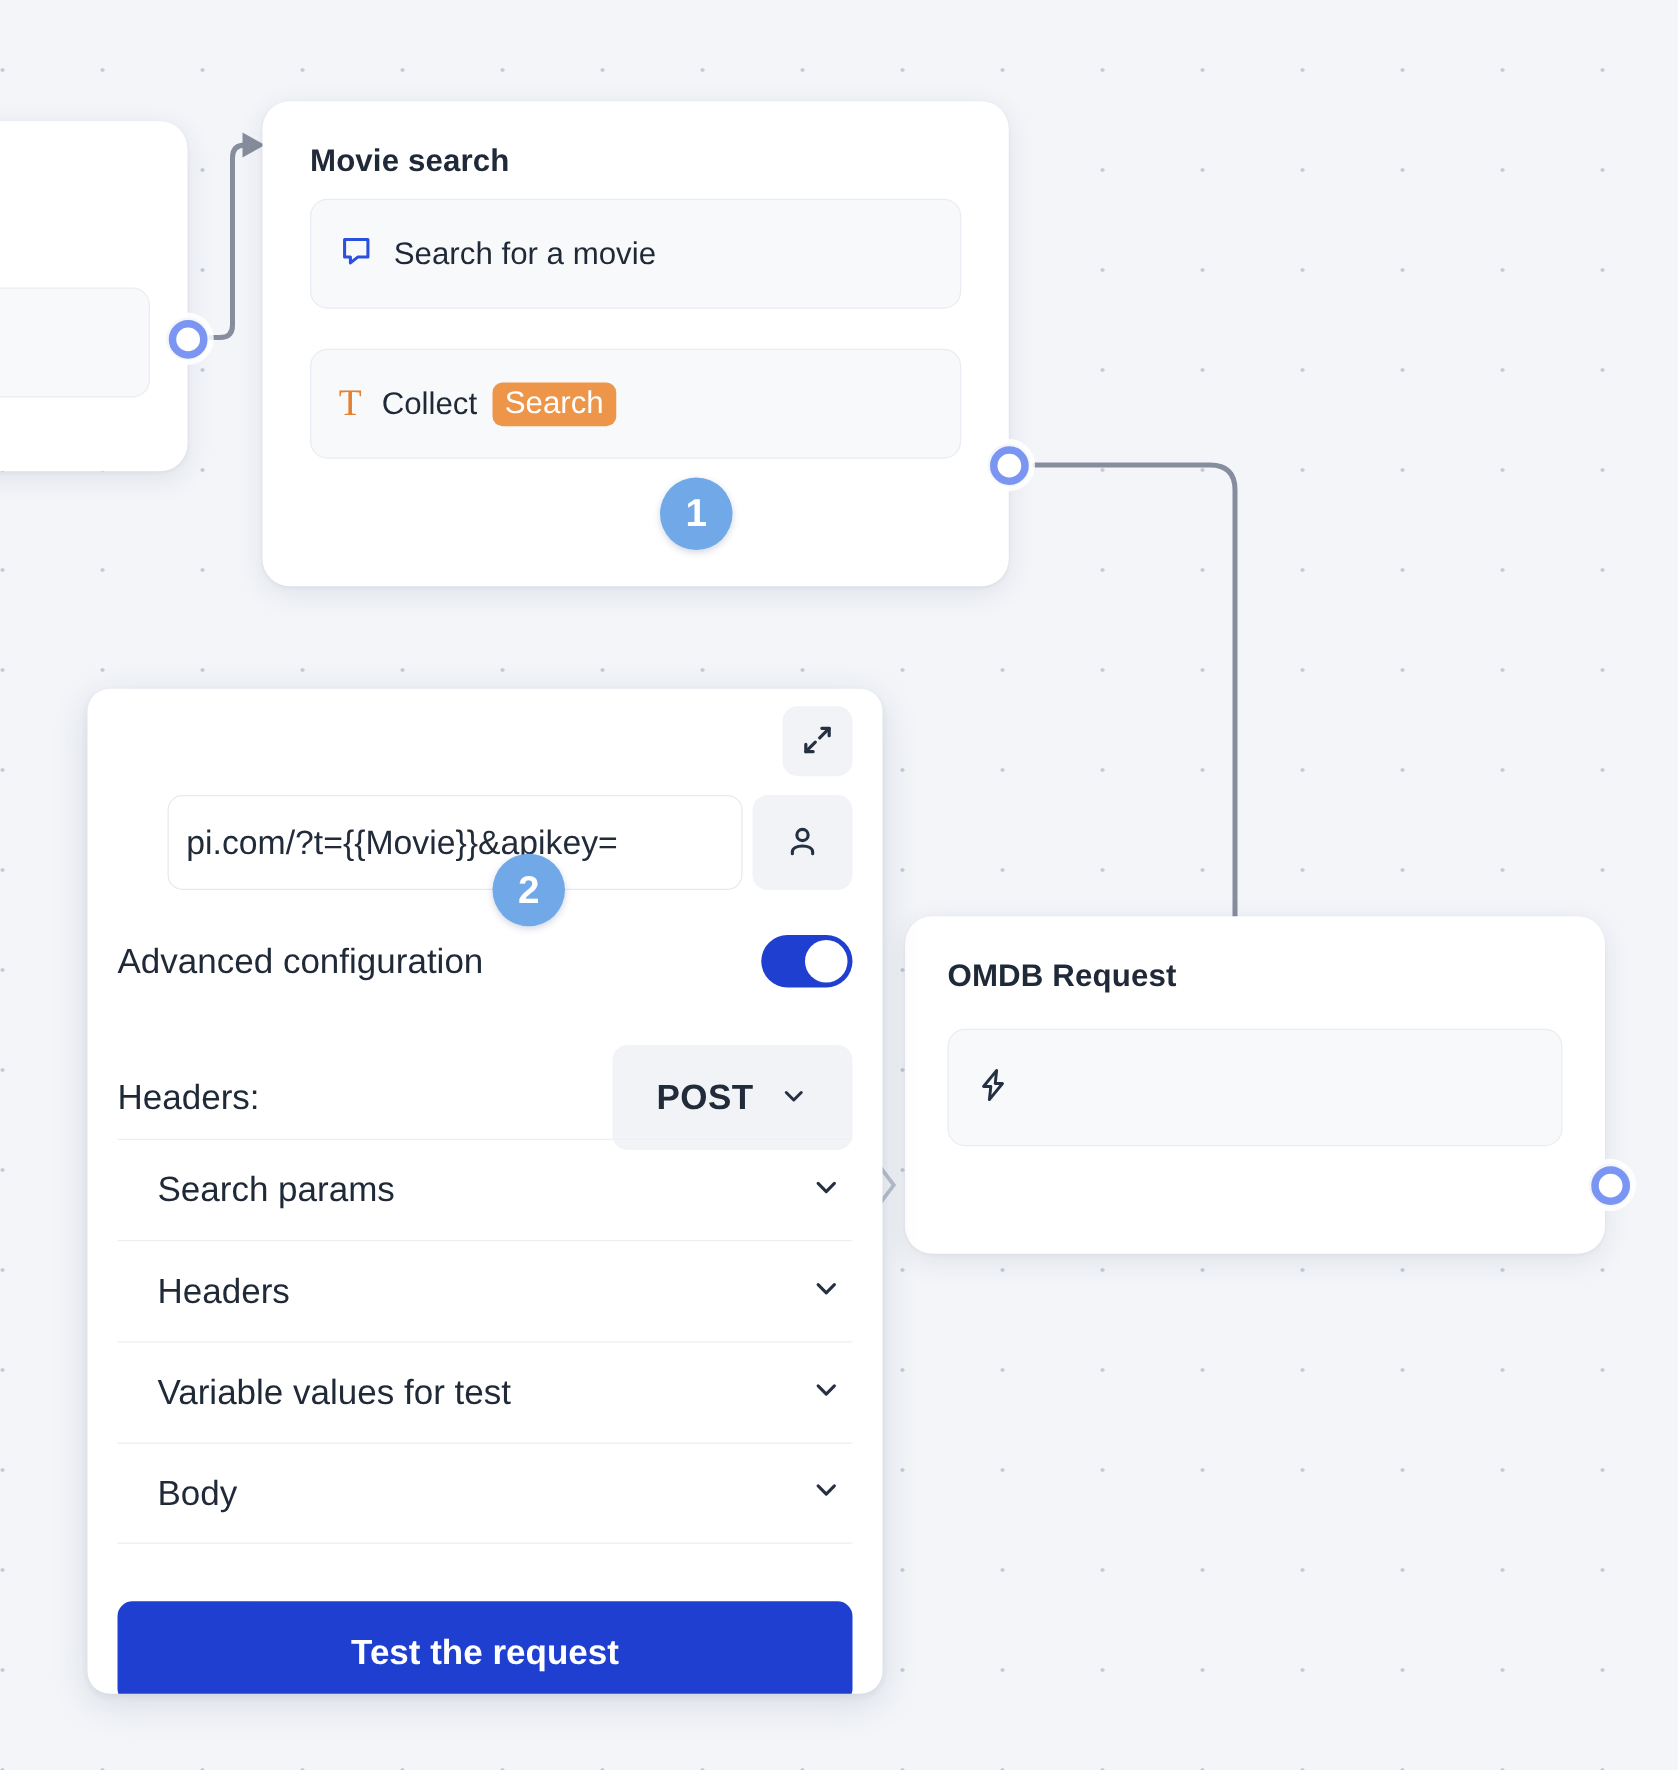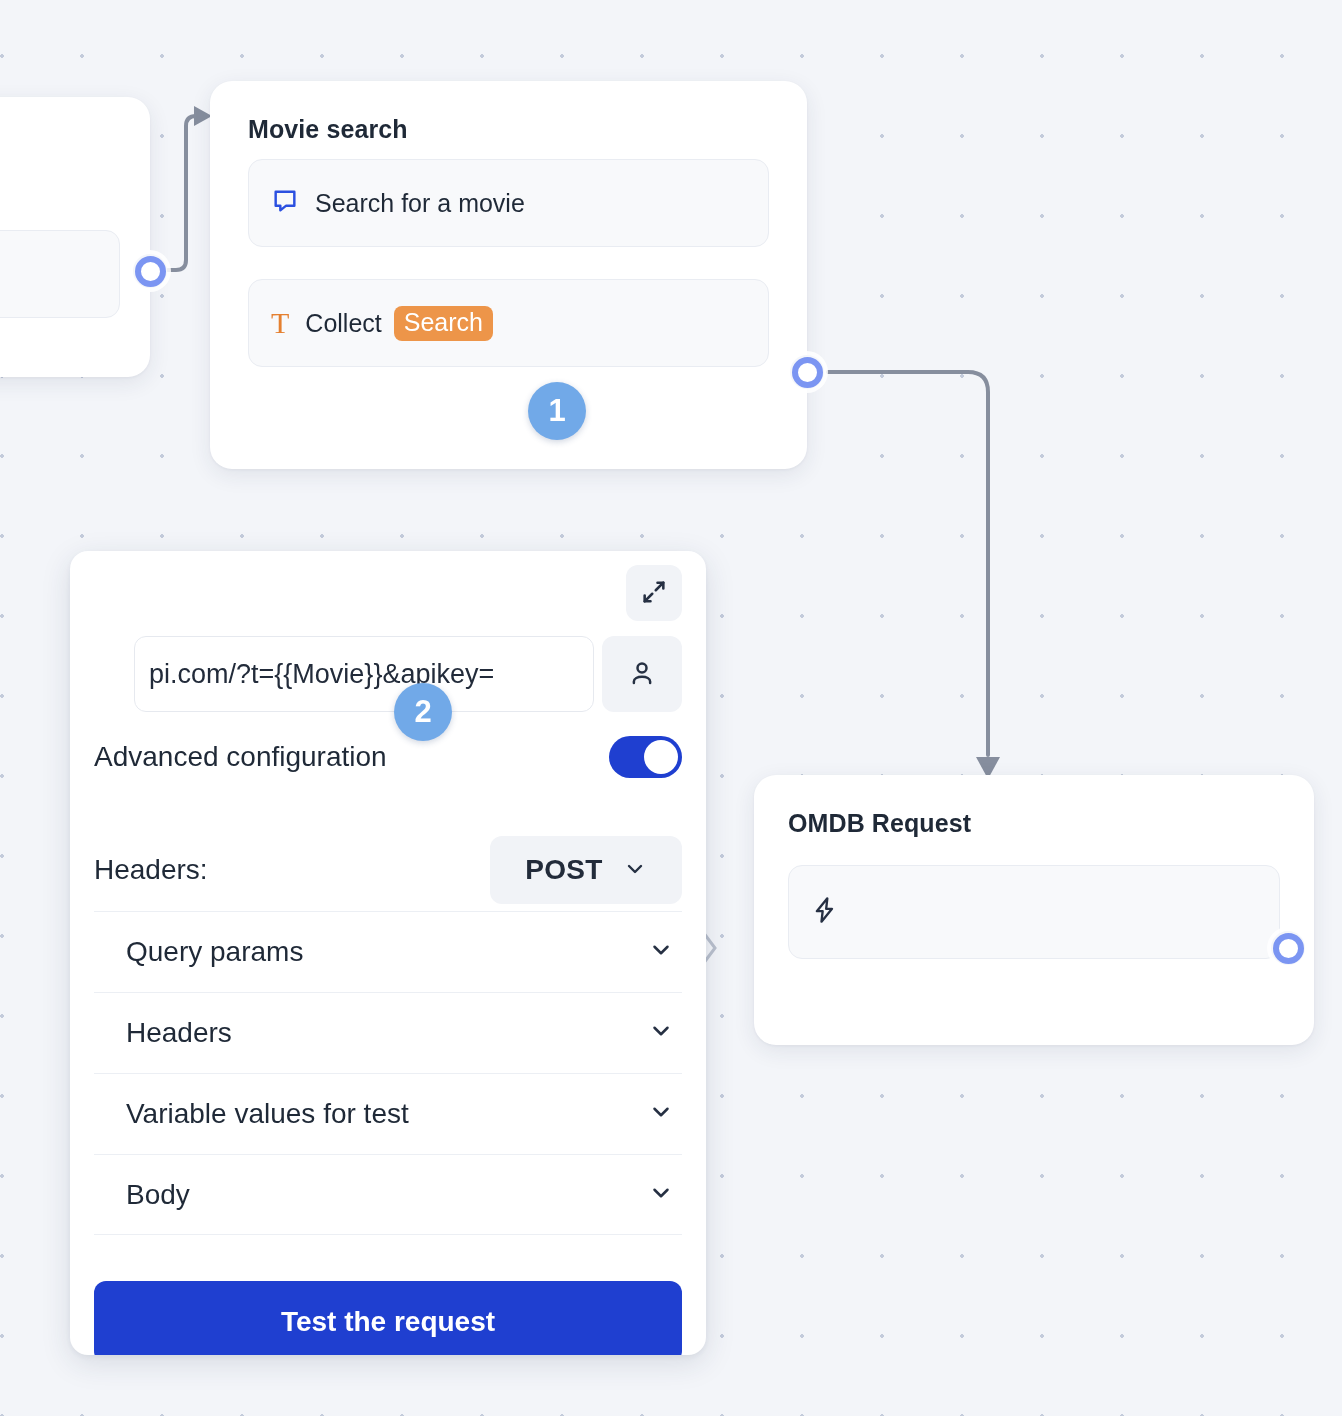--- a/index.html
+++ b/index.html
@@ -98,25 +98,24 @@
     border-radius: 8px;
     padding: 3px 10px 5px;
     font-size: 25px;
     line-height: 1.08;
     display: inline-block;
   }
 
   
   #node-omdb {
     left: 724px;
-    top: 775px;
+    top: 733px;
     width: 560px;
     height: 270px;
     padding: 34px 34px;
-    margin-left: 30px;
   }
   #node-omdb .node-title { margin-bottom: 27px; }
   #node-omdb .node-row { height: 94px; }
   .icon-bolt { color: #263043; display:block; }
 
   
   .port {
     position: absolute;
     width: 34px; height: 34px;
     border-radius: 50%;
@@ -190,21 +189,21 @@
     width: 80px; height: 76px;
     border-radius: 12px;
     background: #f1f3f7;
     border: none;
     display: flex; align-items: center; justify-content: center;
     cursor: pointer;
   }
 
   .adv-row {
     position: absolute;
-    left: 24px; top: 185px;
+    left: 24px; top: 197px;
     width: 588px;
     display: flex;
     align-items: center;
     justify-content: space-between;
     text-align: center;
   }
   .adv-label { font-size: 28px; color: #1f2937; }
   .toggle {
     width: 73px; height: 42px;
     border-radius: 21px;
@@ -227,21 +226,21 @@
     left: 24px; top: 285px;
     width: 588px;
     display: flex;
     align-items: center;
     justify-content: space-between;
   }
   .method-label { font-size: 28px; color: #1f2937; }
   .method-select {
     background: #f1f3f7;
     border-radius: 12px;
-    height: 68px;
+    height: 84px;
     min-width: 192px;
     display: flex;
     align-items: center;
     justify-content: center;
     gap: 20px;
     padding: 0 32px;
     border: none;
     cursor: pointer;
   }
   .method-value { font-size: 28px; font-weight: 700; color: #222b3a; letter-spacing: .3px; }
@@ -388,21 +387,21 @@
       <span>
         <svg width="24" height="24" viewBox="0 0 24 24" fill="none" stroke="#263043" stroke-width="2.4" stroke-linecap="round" stroke-linejoin="round">
           <path d="M6 9l6 6 6-6"></path>
         </svg>
       </span>
     </button>
   </div>
 
   <div class="accordion">
     <div class="acc-item">
-      <span class="acc-label">Query params</span>
+      <span class="acc-label">Search params</span>
       <span>
         <svg width="26" height="26" viewBox="0 0 24 24" fill="none" stroke="#263043" stroke-width="2.3" stroke-linecap="round" stroke-linejoin="round">
             <path d="M6 9l6 6 6-6"></path>
           </svg>
       </span>
     </div>
     <div class="acc-item">
       <span class="acc-label">Headers</span>
       <span>
         <svg width="26" height="26" viewBox="0 0 24 24" fill="none" stroke="#263043" stroke-width="2.3" stroke-linecap="round" stroke-linejoin="round">

